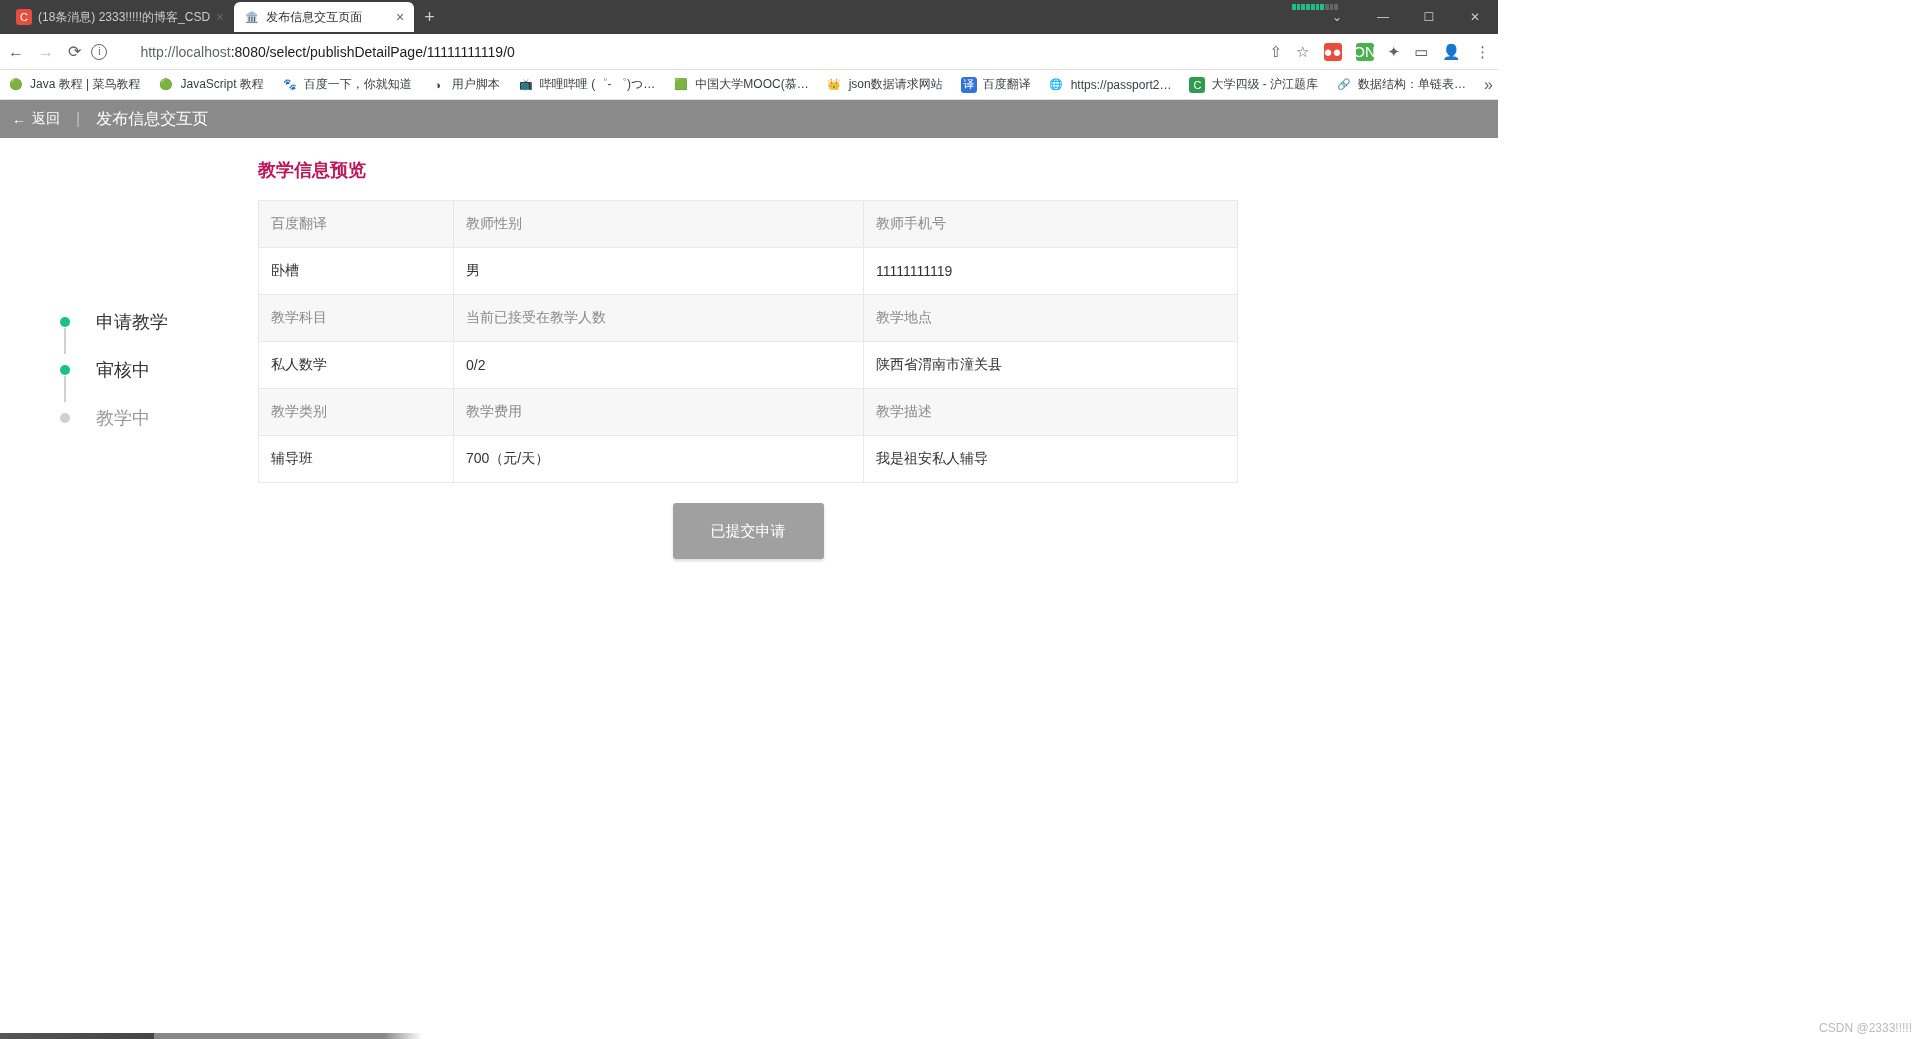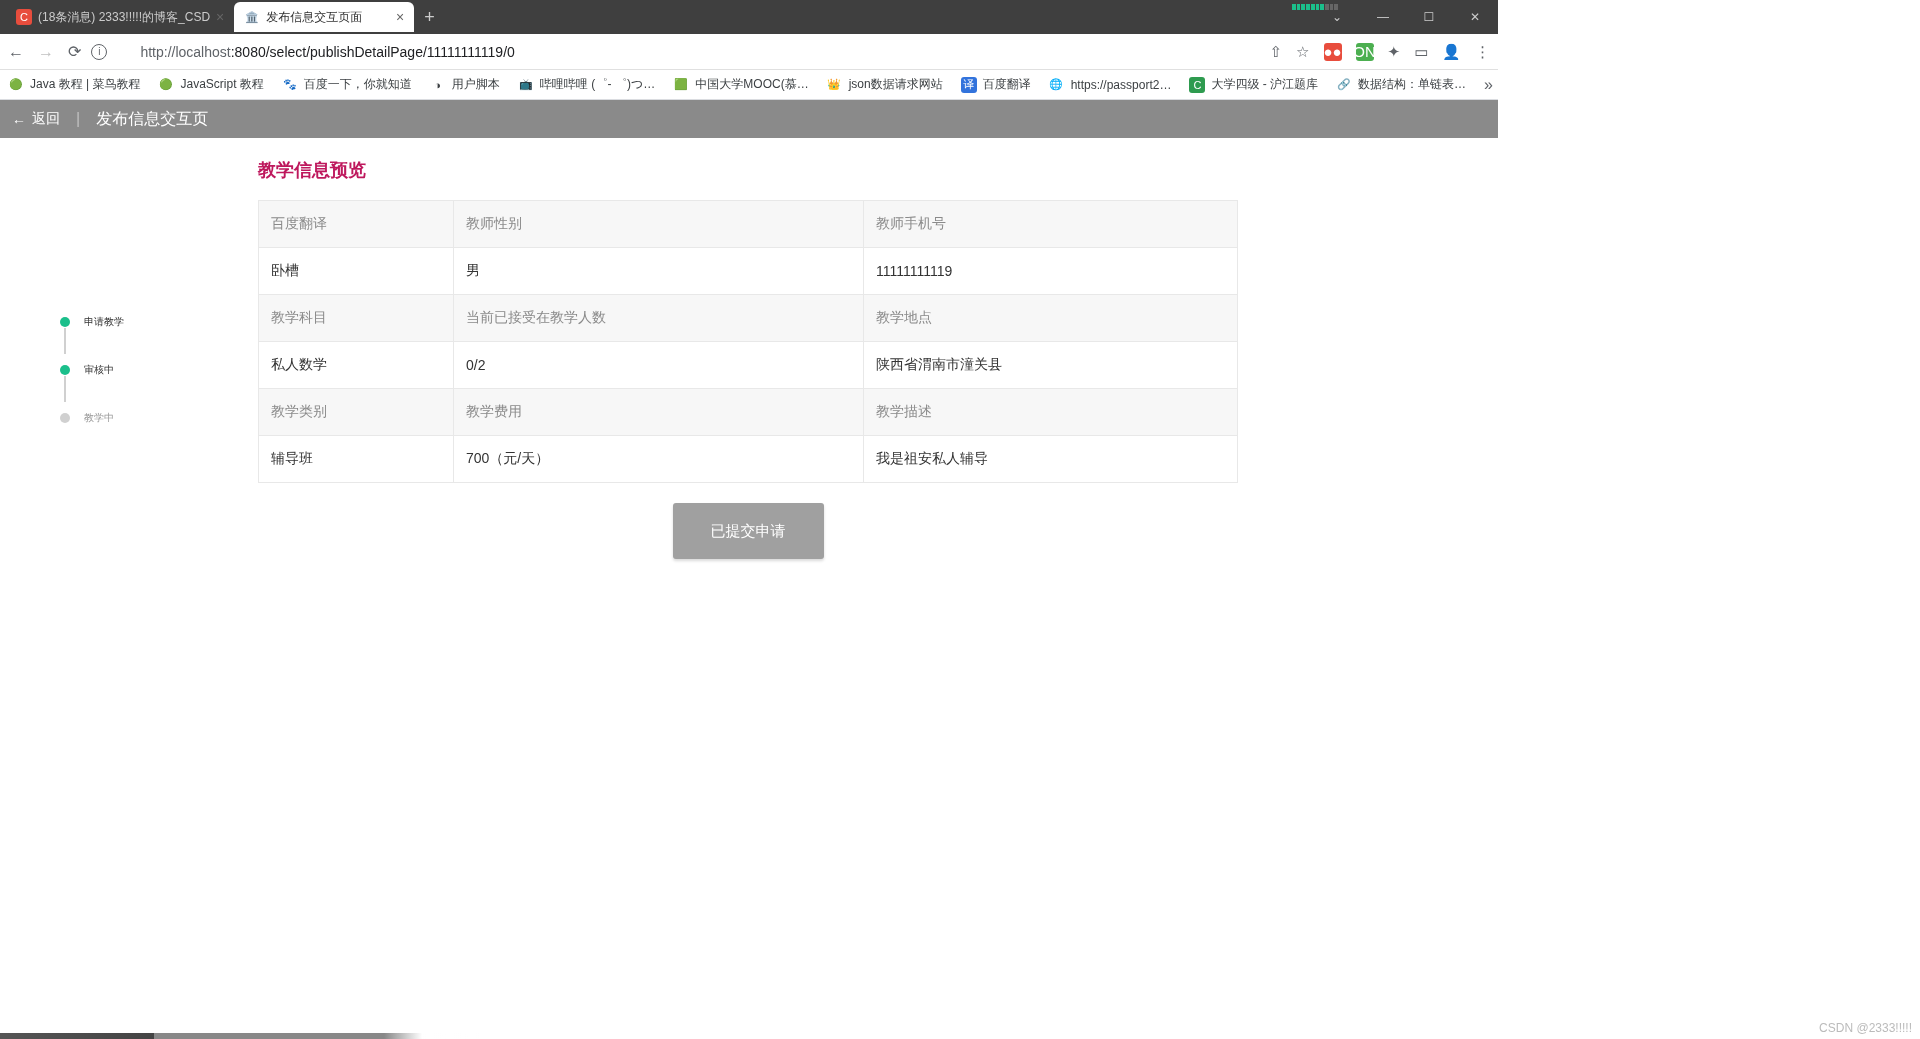--- a/index.html
+++ b/index.html
@@ -39,21 +39,21 @@
   .bm-overflow { margin-left: auto; font-size: 16px; cursor: pointer; color: #5f6368; }
 
   
   .page-hdr { background: #8a8a8a; color: #fff; height: 38px; display: flex; align-items: center; padding: 0 12px; gap: 16px; font-size: 16px; }
   .back-link { display: flex; align-items: center; gap: 6px; cursor: pointer; font-size: 14px; }
   .sep { color: #c0c0c0; }
 
   
   .content { display: flex; padding-top: 20px; }
   .steps { width: 258px; padding: 140px 0 0 60px; }
-  .step { display: flex; align-items: center; gap: 14px; height: 48px; position: relative; font-size: 10px; color: #333; }
+  .step { display: flex; align-items: center; gap: 26px; height: 48px; position: relative; font-size: 18px; color: #333; }
   .step .dot { width: 10px; height: 10px; border-radius: 50%; background: #1bbf8b; position: relative; z-index: 1; }
   .step.pending .dot { background: #d0d0d0; }
   .step.pending { color: #999; text-align: center; }
   .step .line { position: absolute; left: 4px; top: 30px; width: 2px; height: 26px; background: #d0d0d0; }
 
   .main { flex: 1; max-width: 980px; }
   .section-title { font-size: 18px; font-weight: 600; color: #be185d; margin-bottom: 18px; }
   table.info { width: 100%; border-collapse: collapse; border: 1px solid #e8e8e8; }
   table.info td { border: 1px solid #e8e8e8; padding: 14px 12px; font-size: 14px; }
   table.info tr.hdr td { background: #f7f7f7; color: #8a8a8a; }

